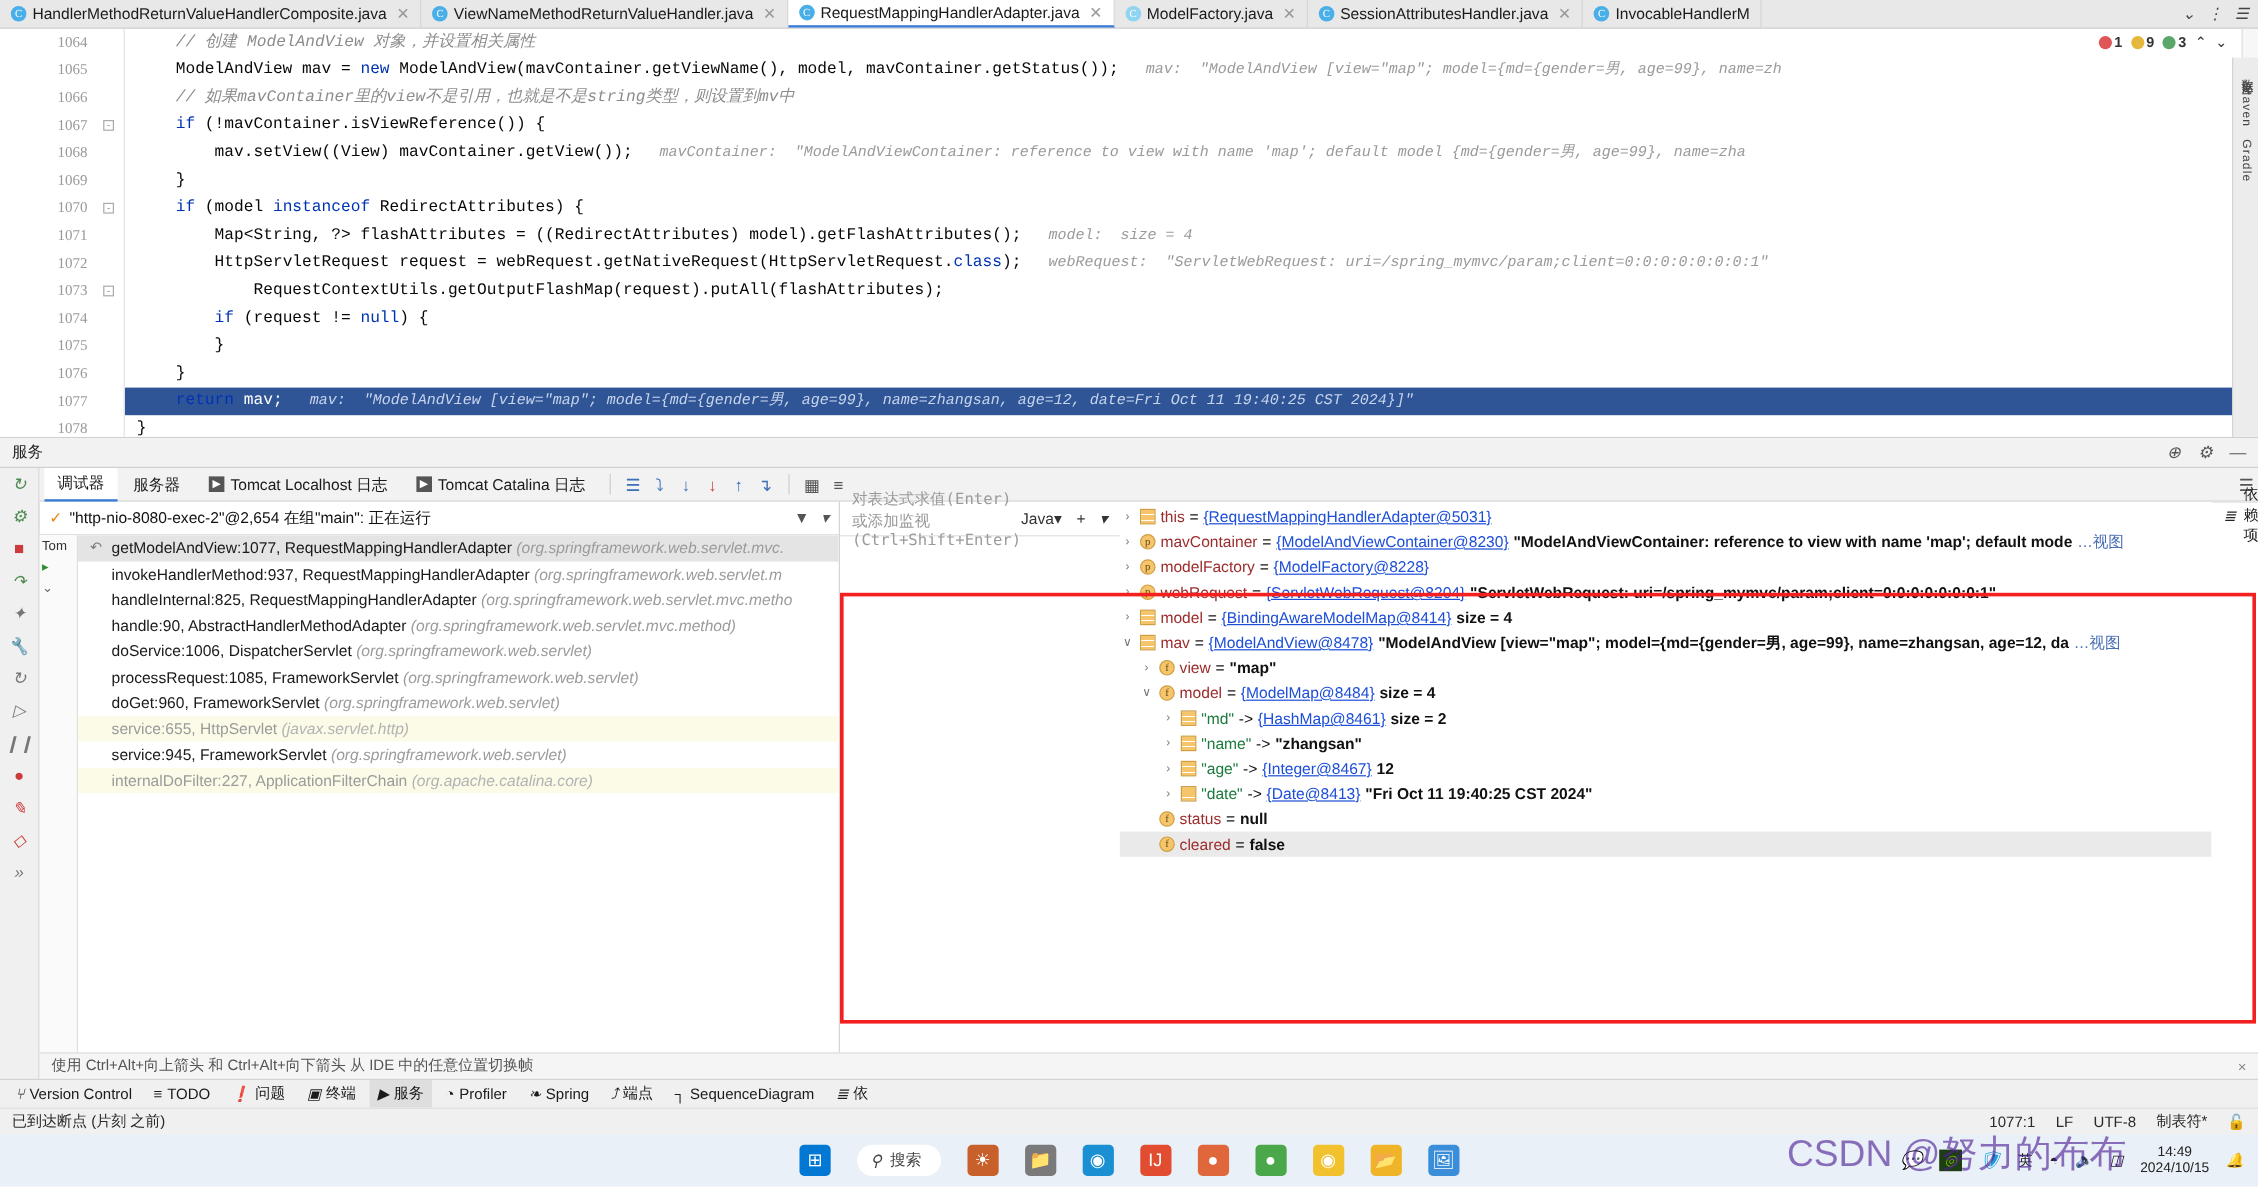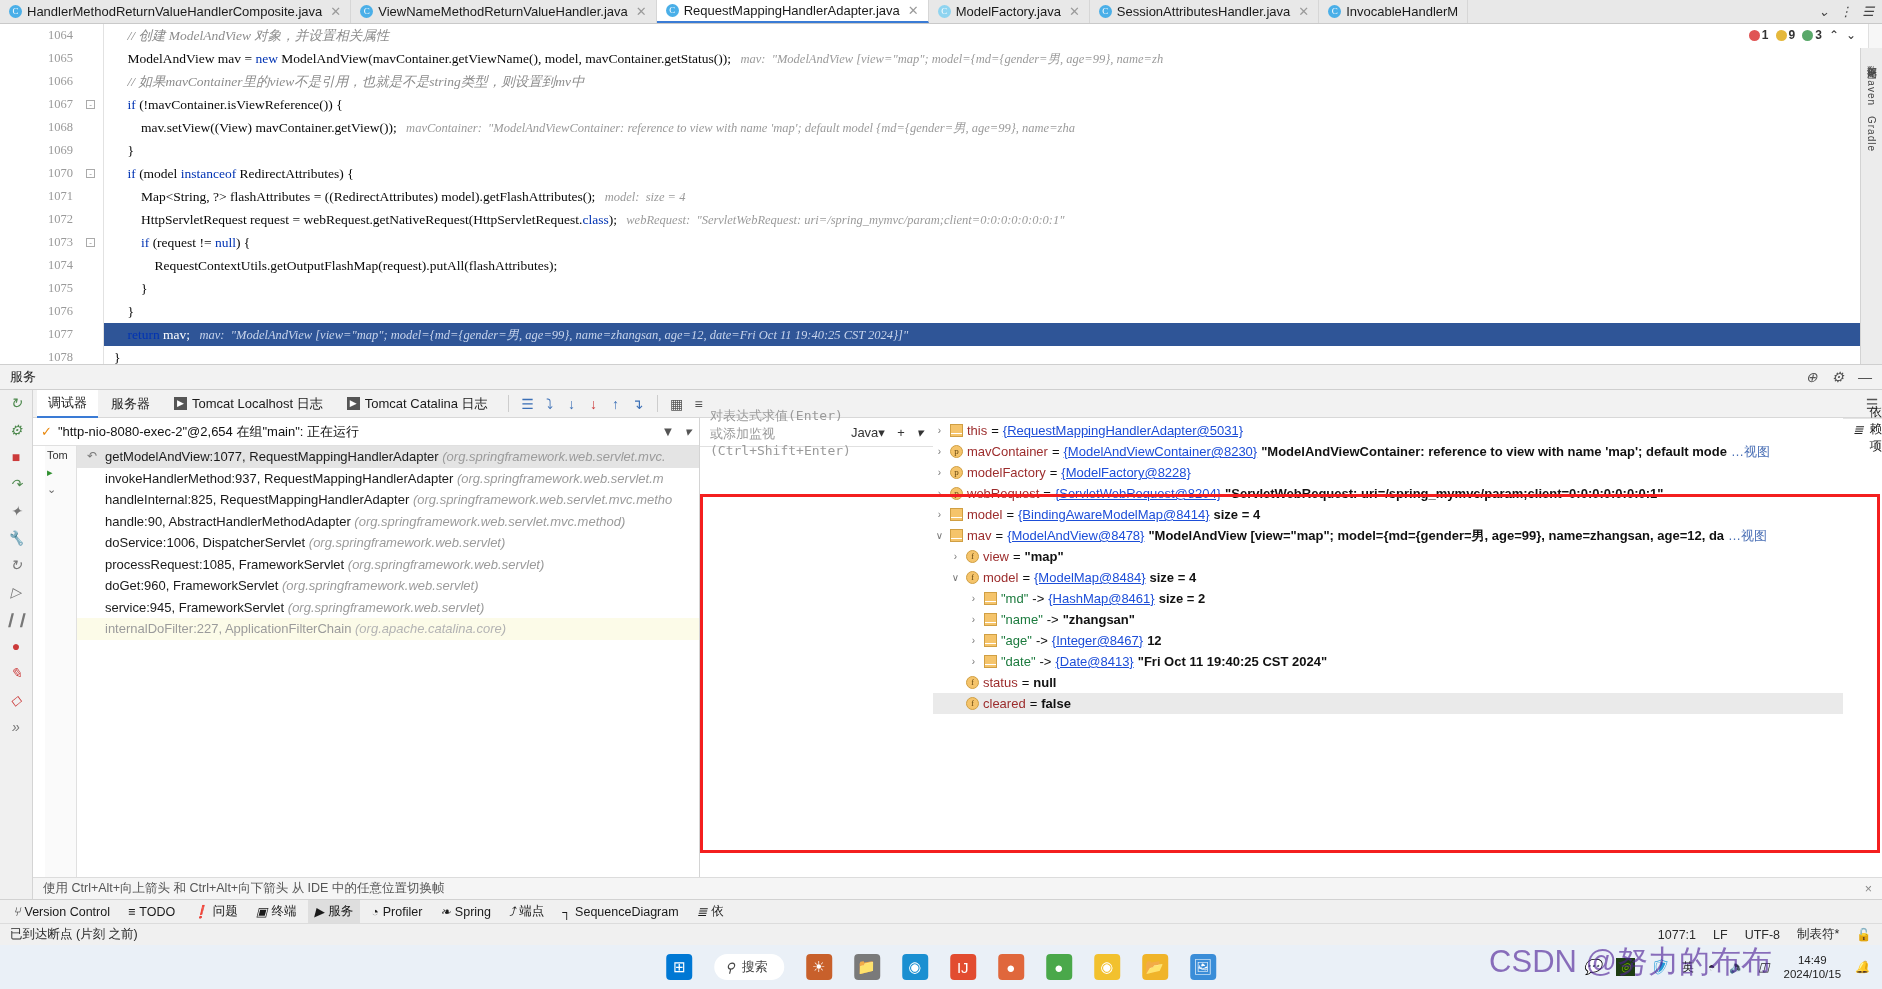--- a/index.html
+++ b/index.html
@@ -23,21 +23,21 @@
 
   
   .editor-wrap { flex:0 0 340px; display:flex; position:relative; background:#fff; overflow:hidden;}
   .gutter { width:104px; flex:0 0 104px; background:#fff; border-right:1px solid #e2e2e2;
     position:relative; }
   .gutter .ln { height:23px; line-height:23px; text-align:right; padding-right:30px;
     font-family:Liberation Serif, serif; font-size:12.5px; color:#999; }
   .gutter .fold { position:absolute; right:8px; width:9px; height:9px;
     border:1px solid #aaa; color:#888; font-size:8px; line-height:8px; text-align:center; }
   .codearea { flex:1; position:relative; overflow:hidden; }
-  .cline { height:23px; line-height:23px; white-space:pre; font-family:Liberation Serif, serif;
+  .cline { height:23px; line-height:23px; white-space:pre; font-family:Liberation Mono, monospace;
     font-size:13.5px; color:#080808; padding-left:10px; }
   .cline.hl { background:#2f5597; color:#fff; }
   .kw { color:#0033b3; }
   .cmt { color:#8c8c8c; font-style:italic; }
   .hint { color:#9a9a9a; font-style:italic; font-size:12.5px; }
   .cline.hl .hint { color:#c7d4ec; }
   .editor-right-rail { position:absolute; right:0; top:0; width:14px; height:100%;
     background:#f7f7f7; border-left:1px solid #e0e0e0; }
   .rail-mark { position:absolute; right:2px; width:9px; height:2px; background:#cfcf55; }
   .insp-badges { position:absolute; right:26px; top:4px; display:flex; align-items:center;
@@ -217,22 +217,22 @@
     <div class="codearea" id="codearea">
         <div class="cline"><span style="white-space:pre">    </span><span class="cmt">// 创建 ModelAndView 对象，并设置相关属性</span></div>
         <div class="cline"><span style="white-space:pre">    </span><span class="">ModelAndView mav = </span><span class="kw">new</span><span class=""> ModelAndView(mavContainer.getViewName(), model, mavContainer.getStatus());</span><span class="hint">   mav:  "ModelAndView [view="map"; model={md={gender=男, age=99}, name=zh</span></div>
         <div class="cline"><span style="white-space:pre">    </span><span class="cmt">// 如果mavContainer里的view不是引用，也就是不是string类型，则设置到mv中</span></div>
         <div class="cline"><span style="white-space:pre">    </span><span class="kw">if</span><span class=""> (!mavContainer.isViewReference()) {</span></div>
         <div class="cline"><span style="white-space:pre">        </span><span class="">mav.setView((View) mavContainer.getView());</span><span class="hint">   mavContainer:  "ModelAndViewContainer: reference to view with name 'map'; default model {md={gender=男, age=99}, name=zha</span></div>
         <div class="cline"><span style="white-space:pre">    </span><span class="">}</span></div>
         <div class="cline"><span style="white-space:pre">    </span><span class="kw">if</span><span class=""> (model </span><span class="kw">instanceof</span><span class=""> RedirectAttributes) {</span></div>
         <div class="cline"><span style="white-space:pre">        </span><span class="">Map&lt;String, ?&gt; flashAttributes = ((RedirectAttributes) model).getFlashAttributes();</span><span class="hint">   model:  size = 4</span></div>
         <div class="cline"><span style="white-space:pre">        </span><span class="">HttpServletRequest request = webRequest.getNativeRequest(HttpServletRequest.</span><span class="kw">class</span><span class="">);</span><span class="hint">   webRequest:  "ServletWebRequest: uri=/spring_mymvc/param;client=0:0:0:0:0:0:0:1"</span></div>
+        <div class="cline"><span style="white-space:pre">            </span><span class="">RequestContextUtils.getOutputFlashMap(request).putAll(flashAttributes);</span></div>
         <div class="cline"><span style="white-space:pre">        </span><span class="kw">if</span><span class=""> (request != </span><span class="kw">null</span><span class="">) {</span></div>
-        <div class="cline"><span style="white-space:pre">            </span><span class="">RequestContextUtils.getOutputFlashMap(request).putAll(flashAttributes);</span></div>
         <div class="cline"><span style="white-space:pre">        </span><span class="">}</span></div>
         <div class="cline"><span style="white-space:pre">    </span><span class="">}</span></div>
         <div class="cline hl"><span style="white-space:pre">    </span><span class="kw">return</span><span class=""> mav;</span><span class="hint">   mav:  "ModelAndView [view="map"; model={md={gender=男, age=99}, name=zhangsan, age=12, date=Fri Oct 11 19:40:25 CST 2024}]"</span></div>
         <div class="cline"><span style="white-space:pre"></span><span class="">}</span></div>
       </div>
 
     <div class="insp-badges">
       <span class="bdg">
         <i class="dot err"></i>
         <b>1</b>
@@ -329,35 +329,36 @@
 
         <div class="pane-left">
           <div class="thread-sel">
             <span class="chk">✓</span>
             <span>"http-nio-8080-exec-2"@2,654 在组"main": 正在运行</span>
             <span class="right">
               <i>▼</i>
               <i>▾</i>
             </span>
           </div>
-          <div style="display:flex;flex:1;min-height:0;margin-left:12px;">
+          <div style="display:flex;flex:1;min-height:0;">
             <div class="thread-mini">
               <div style="font-size:11px;color:#333;padding:3px 2px;white-space:nowrap;">Tom</div>
               <div style="font-size:11px;color:#2f8f2f;padding:2px;">▸</div>
               <div style="font-size:11px;color:#666;padding:2px;">⌄</div>
             </div>
             <div class="frames-col">
               <div class="frames" id="frames">
                   <div class="frame sel"><span class="retico">↶</span><span>getModelAndView:1077, RequestMappingHandlerAdapter</span> <span class="pkg">(org.springframework.web.servlet.mvc.</span></div>
                   <div class="frame"><span>invokeHandlerMethod:937, RequestMappingHandlerAdapter</span> <span class="pkg">(org.springframework.web.servlet.m</span></div>
                   <div class="frame"><span>handleInternal:825, RequestMappingHandlerAdapter</span> <span class="pkg">(org.springframework.web.servlet.mvc.metho</span></div>
                   <div class="frame"><span>handle:90, AbstractHandlerMethodAdapter</span> <span class="pkg">(org.springframework.web.servlet.mvc.method)</span></div>
                   <div class="frame"><span>doService:1006, DispatcherServlet</span> <span class="pkg">(org.springframework.web.servlet)</span></div>
                   <div class="frame"><span>processRequest:1085, FrameworkServlet</span> <span class="pkg">(org.springframework.web.servlet)</span></div>
                   <div class="frame"><span>doGet:960, FrameworkServlet</span> <span class="pkg">(org.springframework.web.servlet)</span></div>
+                  <div class="frame lib"><span>service:655, HttpServlet</span> <span class="pkg">(javax.servlet.http)</span></div>
                   <div class="frame"><span>service:945, FrameworkServlet</span> <span class="pkg">(org.springframework.web.servlet)</span></div>
                   <div class="frame lib"><span>internalDoFilter:227, ApplicationFilterChain</span> <span class="pkg">(org.apache.catalina.core)</span></div>
                 </div>
             </div>
           </div>
         </div>
 
         <div class="pane-right">
           <div class="watch-head">
             <span>对表达式求值(Enter)或添加监视(Ctrl+Shift+Enter)</span>

